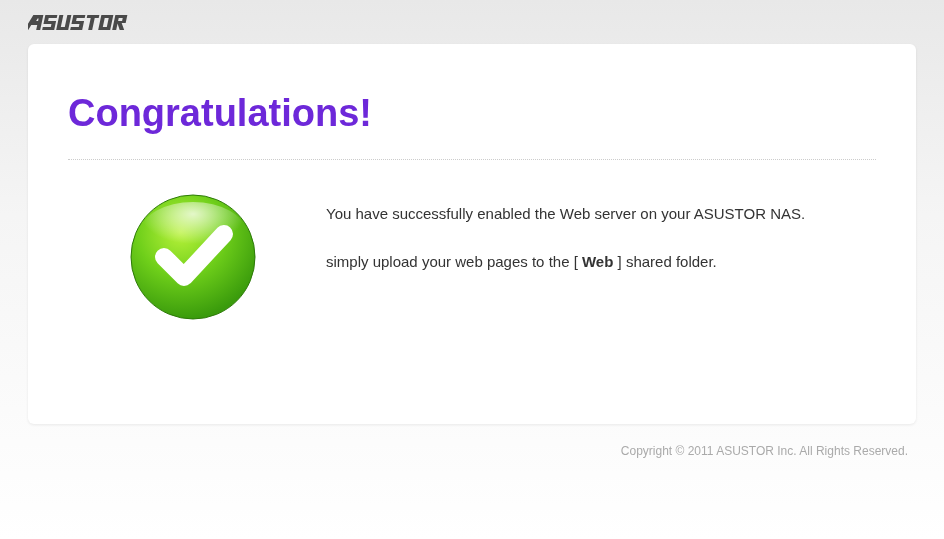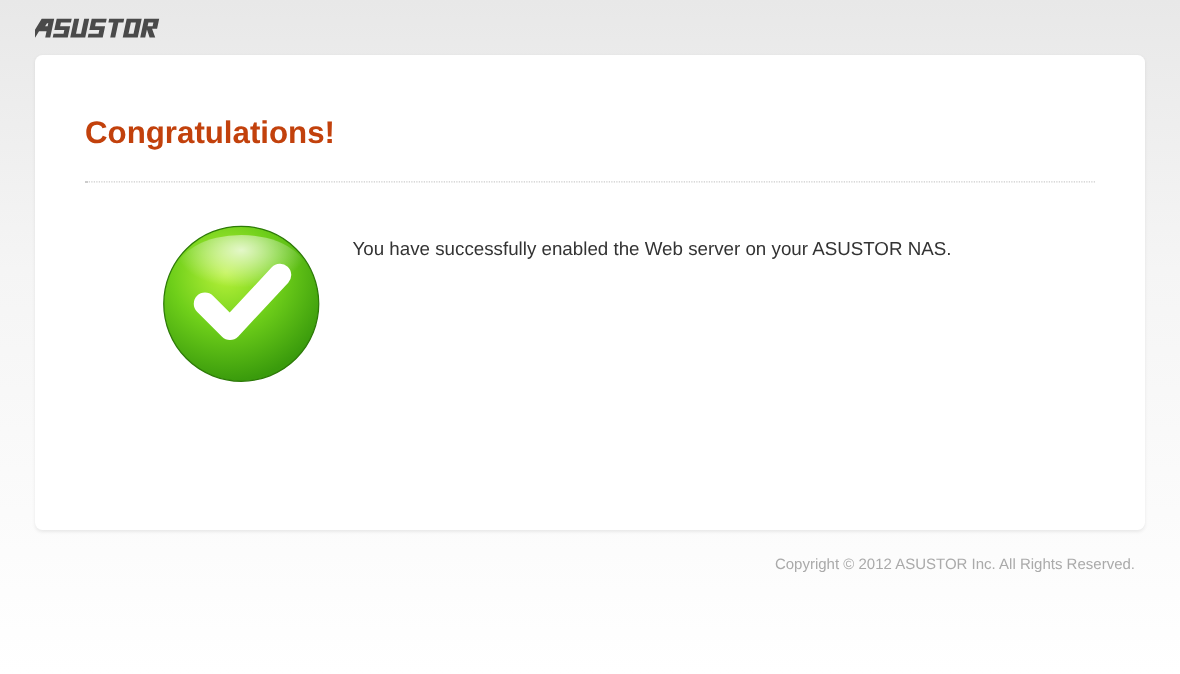--- a/index.html
+++ b/index.html
@@ -22,34 +22,34 @@
     }
     .card {
       background: #ffffff;
       margin: 0 28px;
       border-radius: 6px;
       box-shadow: 0 1px 3px rgba(0,0,0,0.08);
       padding: 48px 40px 80px 40px;
       min-height: 380px;
     }
     .title {
-      font-size: 25px;
+      font-size: 38px;
       font-weight: bold;
-      color: #c2410c;
+      color: #6d28d9;
       margin-bottom: 24px;
     }
     .divider {
       border: none;
       border-top: 1px dotted #ccc;
       margin-bottom: 32px;
     }
     .content {
       display: flex;
       align-items: flex-start;
-      gap: 24px;
+      gap: 68px;
       padding-left: 60px;
     }
     .check-icon {
       flex-shrink: 0;
     }
     .messages {
       padding-top: 10px;
       color: #333;
       font-size: 15px;
       line-height: 1.6;
@@ -111,17 +111,20 @@
             <stop offset="100%" stop-color="rgba(255,255,255,0)"></stop>
           </radialGradient>
         </defs>
         <circle cx="65" cy="65" r="62" fill="url(#greenGrad)" stroke="#2d7a08" stroke-width="1"></circle>
         <ellipse cx="65" cy="40" rx="52" ry="30" fill="url(#highlight)"></ellipse>
         <path d="M 36 65 L 56 85 L 96 42" stroke="#ffffff" stroke-width="18" fill="none" stroke-linecap="round" stroke-linejoin="round"></path>
       </svg>
     </div>
     <div class="messages">
       <p>You have successfully enabled the Web server on your ASUSTOR NAS.</p>
+      <p>
+        <span>simply upload your web pages to the [ </span><span class="bold">Web</span><span> ] shared folder.</span>
+      </p>
     </div>
   </div>
 </div>
 
-<div class="footer">Copyright © 2012 ASUSTOR Inc. All Rights Reserved.</div>
+<div class="footer">Copyright © 2011 ASUSTOR Inc. All Rights Reserved.</div>
 
 </body></html>

